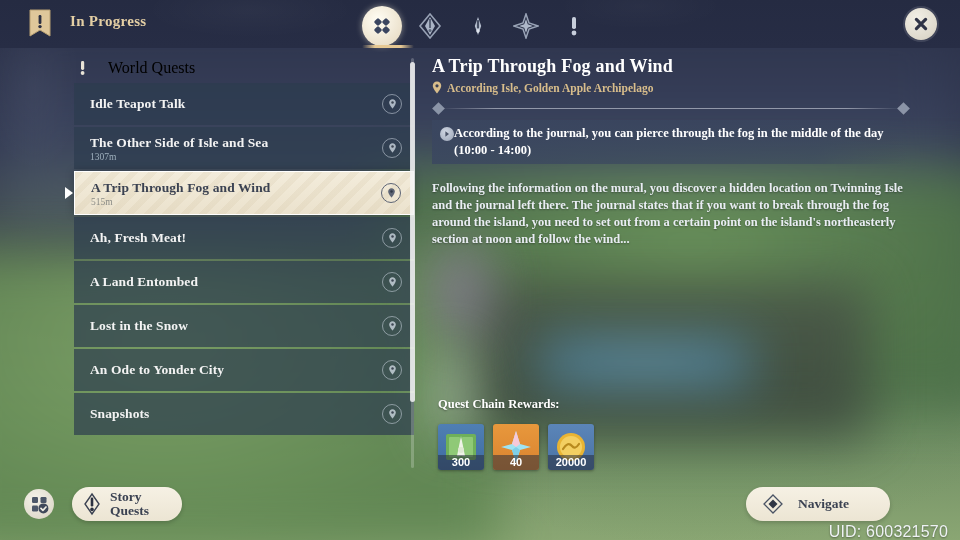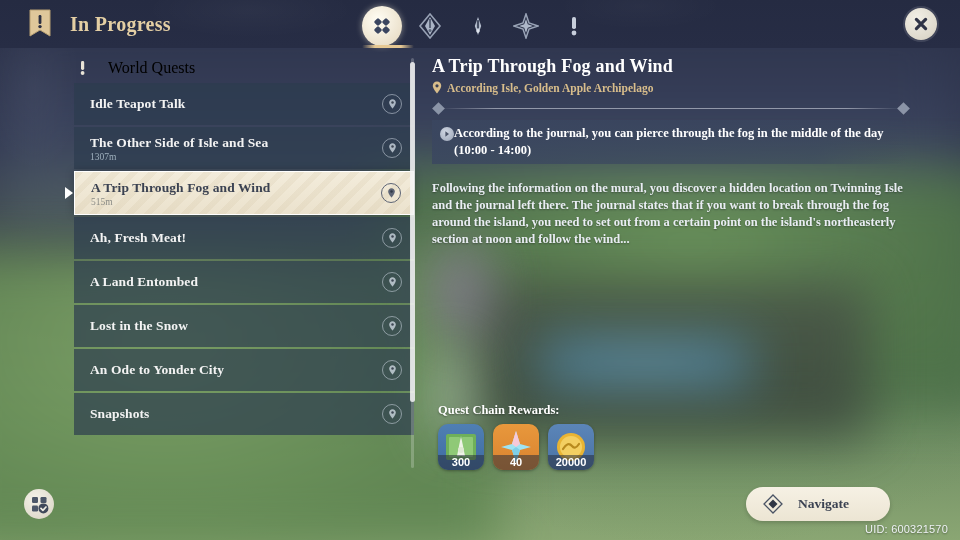--- a/index.html
+++ b/index.html
@@ -40,21 +40,21 @@
   }
   .topbar-orn {
     position:absolute; left:0; top:0; width:960px; height:48px;
     background:
       radial-gradient(ellipse 150px 40px at 250px 10px, rgba(255,255,255,.030), rgba(255,255,255,0) 70%),
       radial-gradient(ellipse 120px 34px at 640px 6px, rgba(255,255,255,.025), rgba(255,255,255,0) 70%);
   }
   .banner-icon { position:absolute; left:26px; top:8px; width:28px; height:32px; }
   .title-inprogress {
     position:absolute; left:70px; top:13px;
-    font-size: 20px; font-weight: bold; color:#e4cfa4; letter-spacing:.3px;
+    font-size: 15px; font-weight: bold; color:#e4cfa4; letter-spacing:.3px;
   }
   .tabs { position:absolute; left:358px; top:4px; width:220px; height:44px; }
   .tab {
     position:absolute; top:2px; width:40px; height:40px;
     display:flex; align-items:center; justify-content:center; cursor:pointer;
   }
   .tab-active-bg {
     position:absolute; left:0; top:0; width:40px; height:40px; border-radius:50%;
     background: radial-gradient(circle at 40% 35%, #fffdf4, #ece2cd 70%, #ddd0b4 100%);
     box-shadow: 0 0 6px rgba(255,248,225,.45);
@@ -159,22 +159,22 @@
     margin-top:16px; font-size:12.5px; font-weight:bold; line-height:1.36; color:#e9edf3;
     text-shadow: 0 1px 2px rgba(0,0,0,.35);
   }
   .rewards { position:absolute; left:6px; bottom:0; width:300px; }
   .rewards-label {
     font-size:12.5px; font-weight:bold; color:#ffffff; margin-bottom:6px;
     text-shadow: 0 1px 2px rgba(0,0,0,.4);
   }
   .reward-row { display:flex; gap:9px; }
   .reward {
-    position:relative; width:46px; height:46px; border-radius:10px; overflow:hidden;
-    box-shadow: 0 1px 3px rgba(0,0,0,.35); cursor:pointer;
+    position:relative; width:46px; height:46px; border-radius:3px; overflow:hidden;
+    box-shadow: 0 1px 3px rgba(0,0,0,.35); cursor:pointer;margin-top:6px;
   }
   .reward-art { position:absolute; inset:0; display:flex; align-items:center; justify-content:center; }
   .reward-count {
     position:absolute; left:0; right:0; bottom:0; height:15px;
     background: rgba(40,46,58,.55);
     font-family:"Liberation Sans", sans-serif;
     font-size:11px; font-weight:bold; color:#ffffff; text-align:center; line-height:15px;
   }
 
   
@@ -192,21 +192,21 @@
   .pill-story { left:72px; top:487px; width:110px; padding-left:10px; }
   .pill-nav   { left:746px; top:487px; width:144px; padding-left:16px; }
   .pill-label {
     font-size:13.5px; font-weight:bold; color:#3b4252; line-height:1.05;
   }
   .pill-story .pill-label { margin-left:8px; }
   .pill-nav .pill-label { margin-left:14px; }
   .uid {
     position:absolute; right:12px; top:523px;
     font-family:"Liberation Sans", sans-serif;
-    font-size:11px; color:#eef2f4; letter-spacing:.2px;
+    font-size:16px; color:#eef2f4; letter-spacing:.2px;
     text-shadow: 0 1px 2px rgba(0,0,0,.4);
   }
 </style>
 </head>
 <body>
 
 <div id="app">
 
   <div class="bg-blob bg-sky"></div>
   <div class="bg-blob bg-hill"></div>
@@ -465,20 +465,31 @@
   <div class="archive-btn">
     <svg width="19" height="19" viewBox="0 0 19 19">
       <rect x="2" y="2" width="6" height="6" rx="1.2" fill="#4c5668"></rect>
       <rect x="10.5" y="2" width="6" height="6" rx="1.2" fill="#4c5668"></rect>
       <rect x="2" y="10.5" width="6" height="6" rx="1.2" fill="#4c5668"></rect>
       <circle cx="13.4" cy="13.4" r="5" fill="#3f485a"></circle>
       <path d="M11 13.4 L12.9 15.3 L16 12" stroke="#f2efe6" stroke-width="1.7" fill="none" stroke-linecap="round" stroke-linejoin="round"></path>
     </svg>
   </div>
 
+  <div class="pill pill-story">
+    <svg width="20" height="24" viewBox="0 0 20 24">
+      <path d="M10 2 L17 12 L10 22 L3 12 Z" fill="none" stroke="#3b4252" stroke-width="1.4"></path>
+      <rect x="8.7" y="5.5" width="2.6" height="9" rx="1.2" fill="#2b3040"></rect>
+      <circle cx="10" cy="17.4" r="1.8" fill="#2b3040"></circle>
+    </svg>
+    <div class="pill-label">
+      <div>Story</div>
+      <div>Quests</div>
+    </div>
+  </div>
 
   <div class="pill pill-nav">
     <svg width="22" height="22" viewBox="0 0 22 22">
       <path d="M11 2 L20 11 L11 20 L2 11 Z" fill="none" stroke="#4a5364" stroke-width="1.3"></path>
       <path d="M11 6.5 L15.5 11 L11 15.5 L6.5 11 Z" fill="#2f3645"></path>
     </svg>
     <div class="pill-label">Navigate</div>
   </div>
 
   <div class="uid">UID: 600321570</div>

